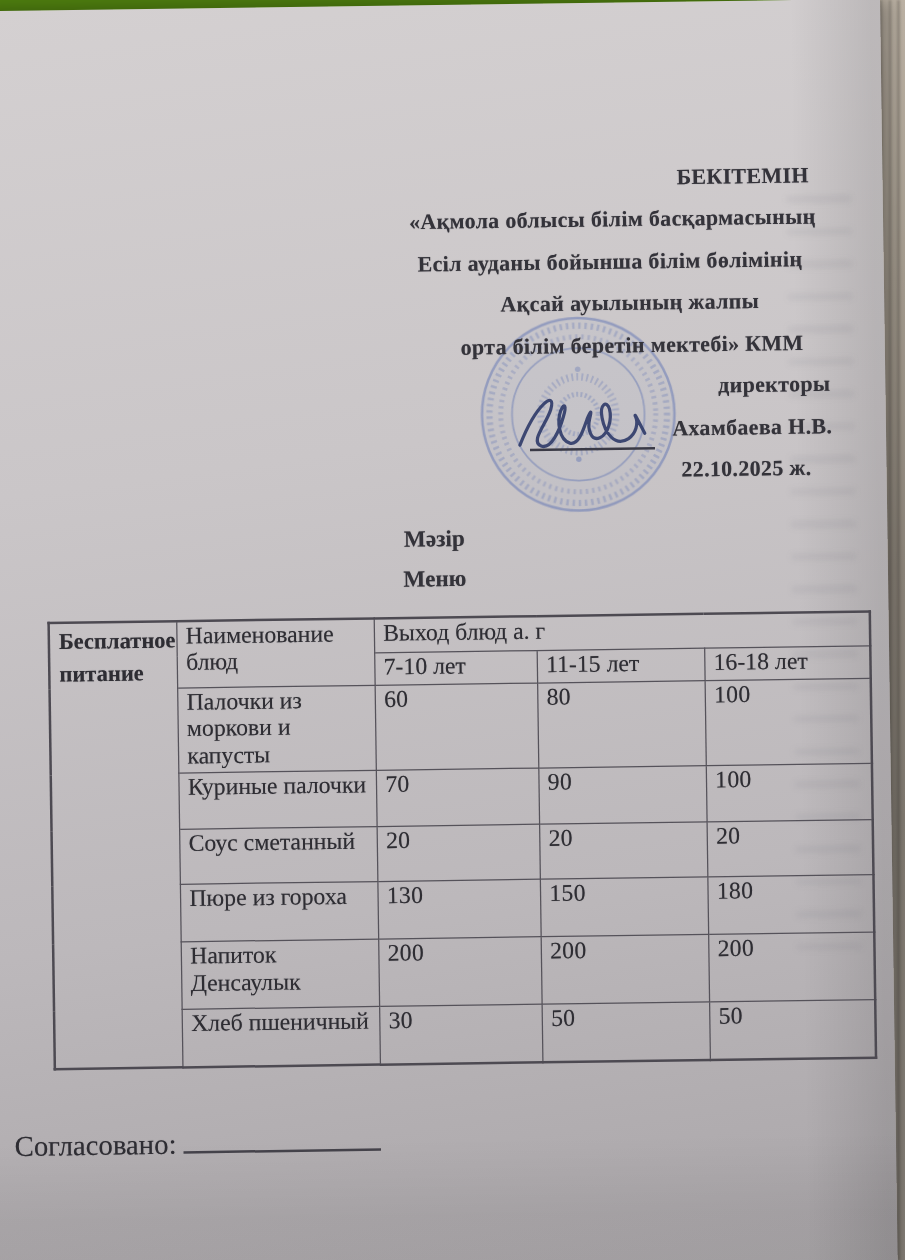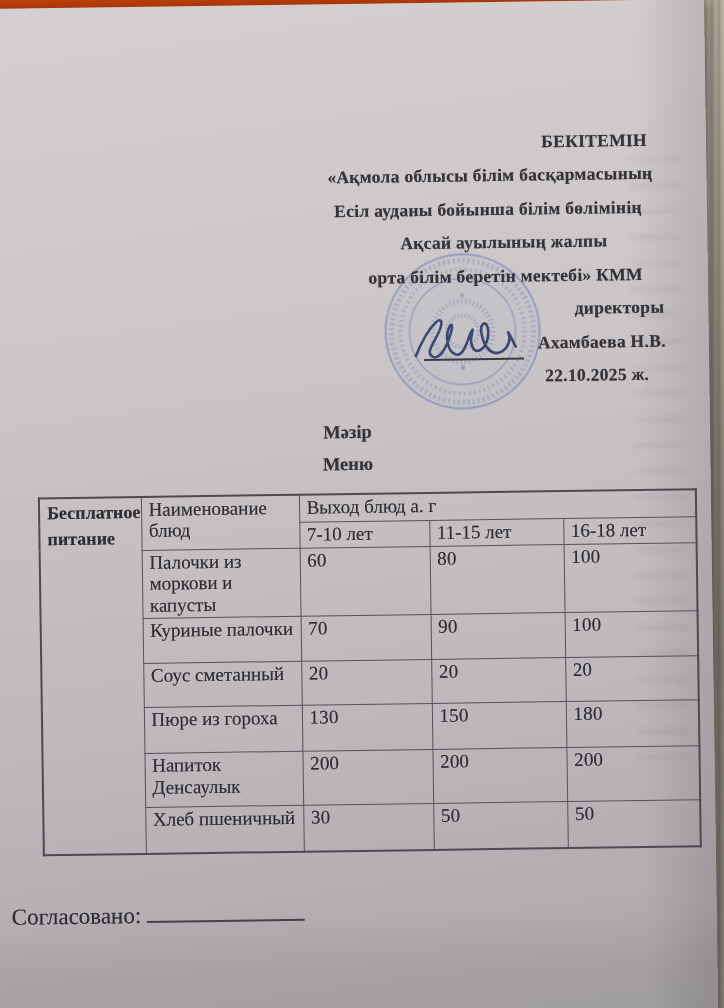--- a/index.html
+++ b/index.html
@@ -1,18 +1,18 @@
 <!DOCTYPE html>
 <html><head>
 <meta charset="utf-8">
 <style>
   html,body{margin:0;padding:0;}
   body{width:724px;height:1008px;overflow:hidden;background:#6f6c64;
        font-family:"Liberation Serif","DejaVu Serif",serif;}
-  .photo{position:relative;width:724px;height:1008px;overflow:hidden;background:#c2410c;}
+  .photo{position:relative;width:724px;height:1008px;overflow:hidden;background:#4d7c0f;}
 
   
   .edge-strip{position:absolute;right:0;top:0;width:34px;height:100%;
     background:linear-gradient(180deg,#bdb3a5 0%,#a89f92 22%,#948c81 45%,#8d867c 65%,#9b948b 100%);}
   .edge-strip::before{content:"";position:absolute;inset:0;
     background:repeating-linear-gradient(90deg,rgba(58,53,47,.28) 0 2px,rgba(0,0,0,0) 2px 7px);
     filter:blur(1px);}
   .edge-strip::after{content:"";position:absolute;left:2px;top:30px;width:10px;height:140px;
     background:rgba(70,64,57,.45);border-radius:50%;filter:blur(4px);}
 

